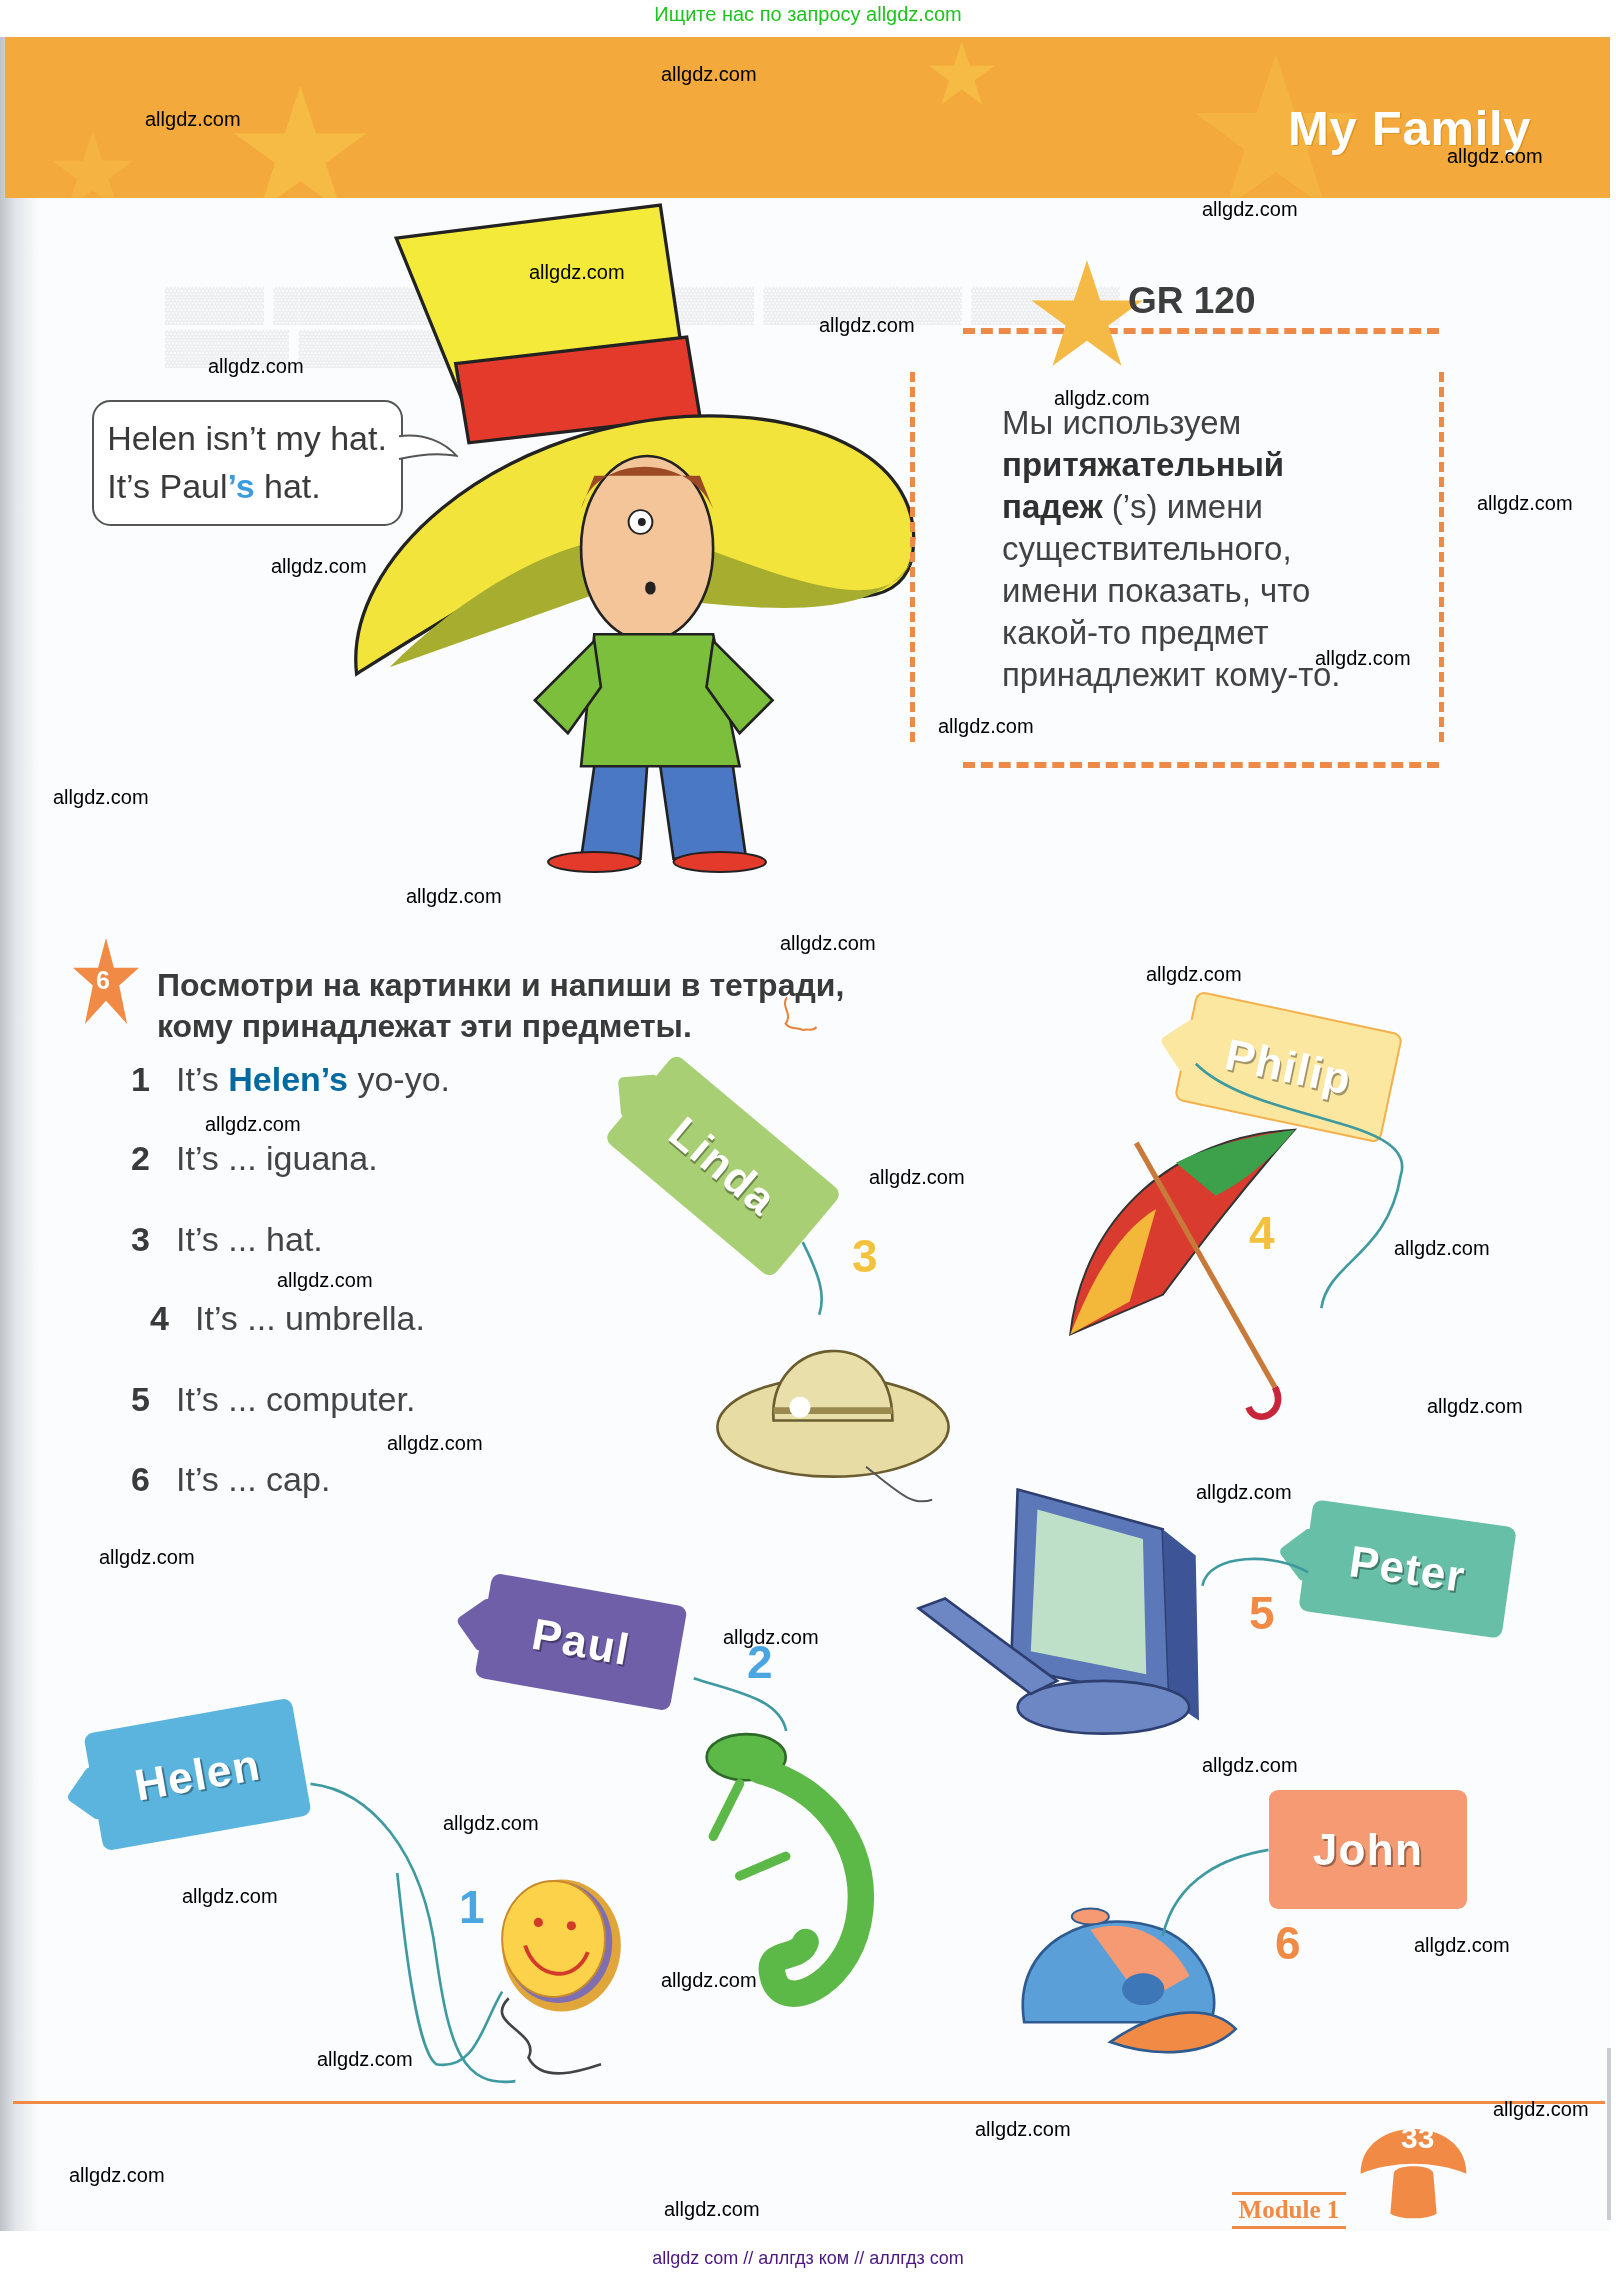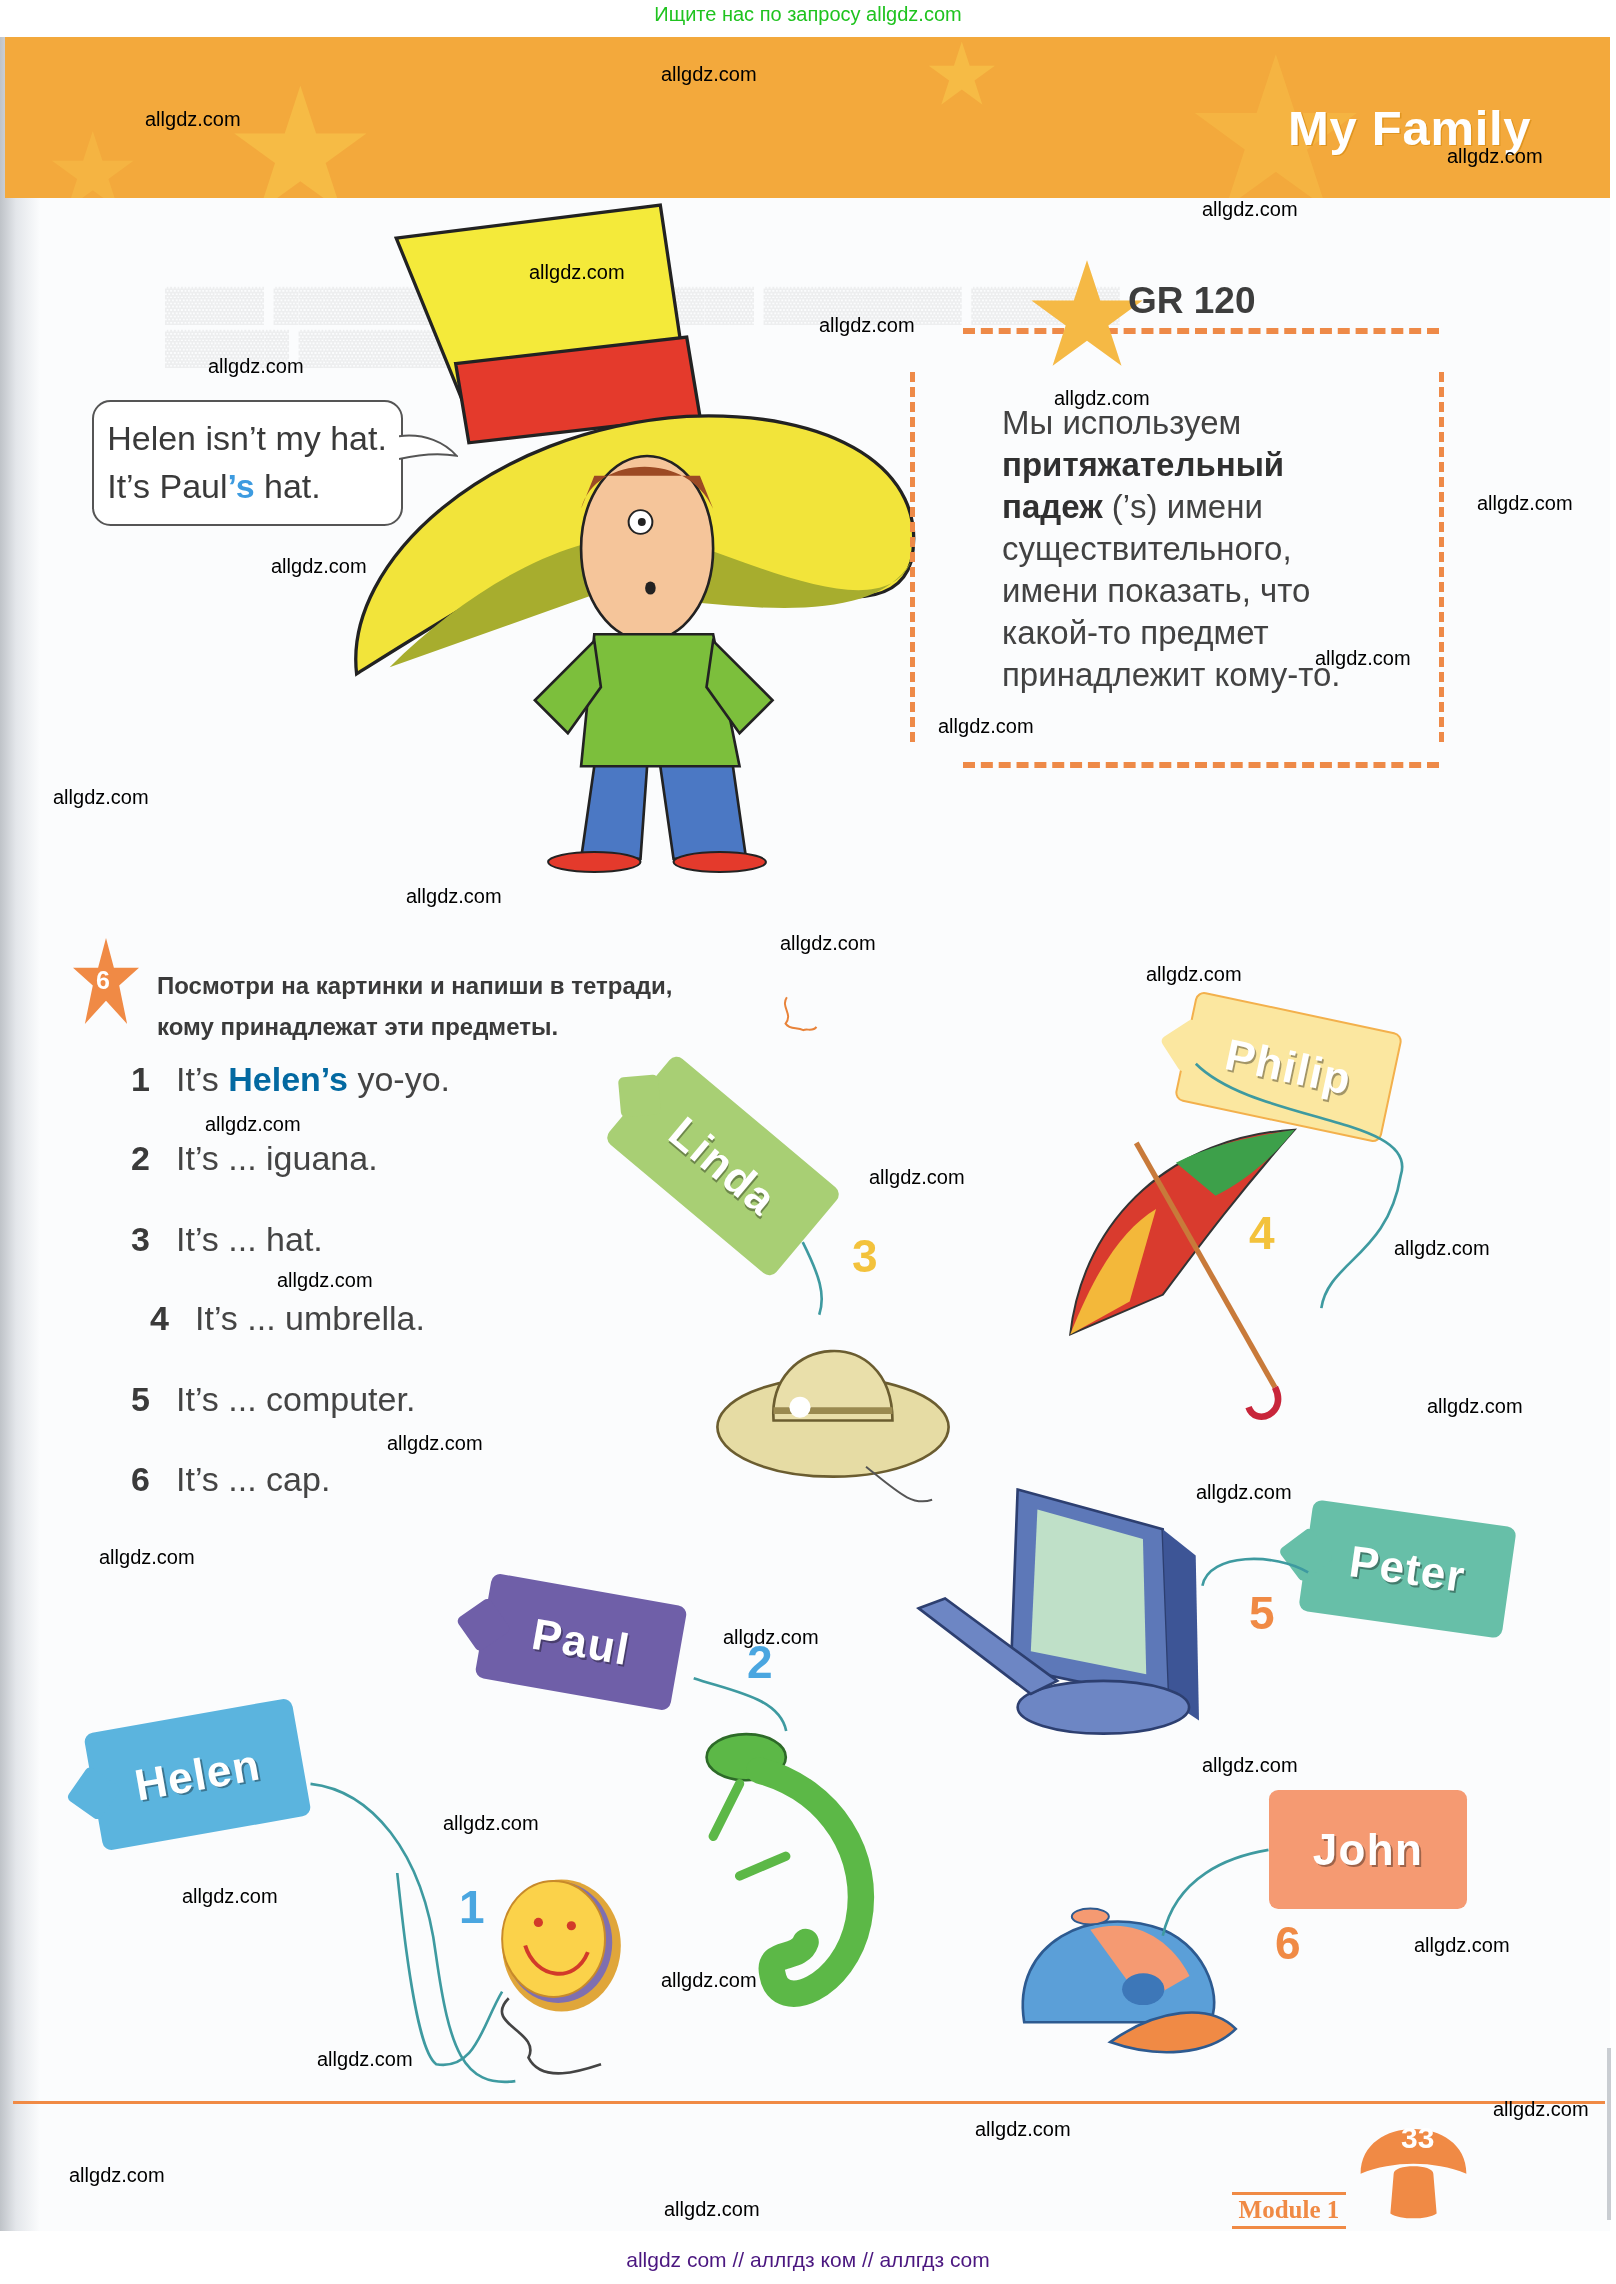--- a/index.html
+++ b/index.html
@@ -40,42 +40,42 @@
   .gr-star { position: absolute; left: 112px; top: -129px; font-size: 145px; line-height: 1; color: #f5b945; }
   .gr-label { position: absolute; left: 218px; top: -92px; font-size: 37px; font-weight: bold; color: #3d3d3d; }
   .gr-topline { position: absolute; left: 53px; top: -44px; width: 476px; height: 0; border-top: 6.6px dashed #ee8a48; }
   .gr-text { position: absolute; left: 92px; top: 30px; font-size: 33px; line-height: 42px; color: #424242; }
   .gr-text b { color: #303030; }
   .gr-bottom { position: absolute; left: 53px; top: 390px; width: 476px; border-top: 6.6px dashed #ee8a48; }
 
   
   .ex-star { top: 938px; left: 73px; width: 66px; height: 86px; }
   .ex-num { top: 966px; left: 96px; font-size: 25px; font-weight: bold; color: #fff; }
-  .ex-title { top: 965px; left: 157px; font-size: 24px; font-weight: bold; color: #3a3a3a; line-height: 41px; }
+  .ex-title { top: 965px; left: 157px; font-size: 32px; font-weight: bold; color: #3a3a3a; line-height: 41px; }
 
   .items { top: 1060px; left: 131px; }
   .item { position: absolute; left: 0; white-space: nowrap; font-size: 34px; color: #444; }
   .item .n { display: inline-block; width: 45px; font-weight: bold; color: #3a3a3a; }
   .item .hl { color: #0369a1; font-weight: bold; }
 
   
   .tag { position: absolute; border-radius: 9.2px; display: flex; align-items: center; justify-content: center;
          font-weight: bold; color: #fff; font-size: 44px; letter-spacing: 1.3px; text-shadow: 2px 2px 0 rgba(0,0,0,.35); }
   .tag::before { content: ""; position: absolute; left: -20px; top: 50%; width: 40px; height: 40px;
                  background: inherit; transform: translateY(-50%) rotate(45deg); border-radius: 5.3px; z-index: -1; }
   .num-label { position: absolute; font-size: 46px; font-weight: bold; }
 
   
   .footer-line { top: 2101px; left: 13.2px; width: 1592px; height: 3.3px; background: #f08a45; }
   .mushroom { top: 2101px; left: 1354px; width: 119px; height: 119px; }
   .page-num { top: 2121px; left: 1401px; font-size: 30px; font-weight: bold; color: #fff; }
   .module { top: 2192px; left: 1232px; font-size: 25px; font-family: "Liberation Serif", "DejaVu Serif", serif;
             font-weight: bold; color: #f08a45; border-top: 3.3px solid #f08a45; border-bottom: 3.3px solid #f08a45; padding: 1.3px 6.6px; }
 
-  .bottom-banner { top: 2248px; left: 0; width: 1616px; text-align: center; font-size: 21px; color: #4b1780; }
+  .bottom-banner { top: 2248px; left: 0; width: 1616px; text-align: center; font-size: 18px; color: #4b1780; }
 
   .wm { position: absolute; font-size: 20px; color: #000; white-space: nowrap; }
 </style>
 </head>
 <body>
 
 <div class="abs top-banner">
   <span>Ищите нас по запросу allgdz.com</span>
 </div>
 

